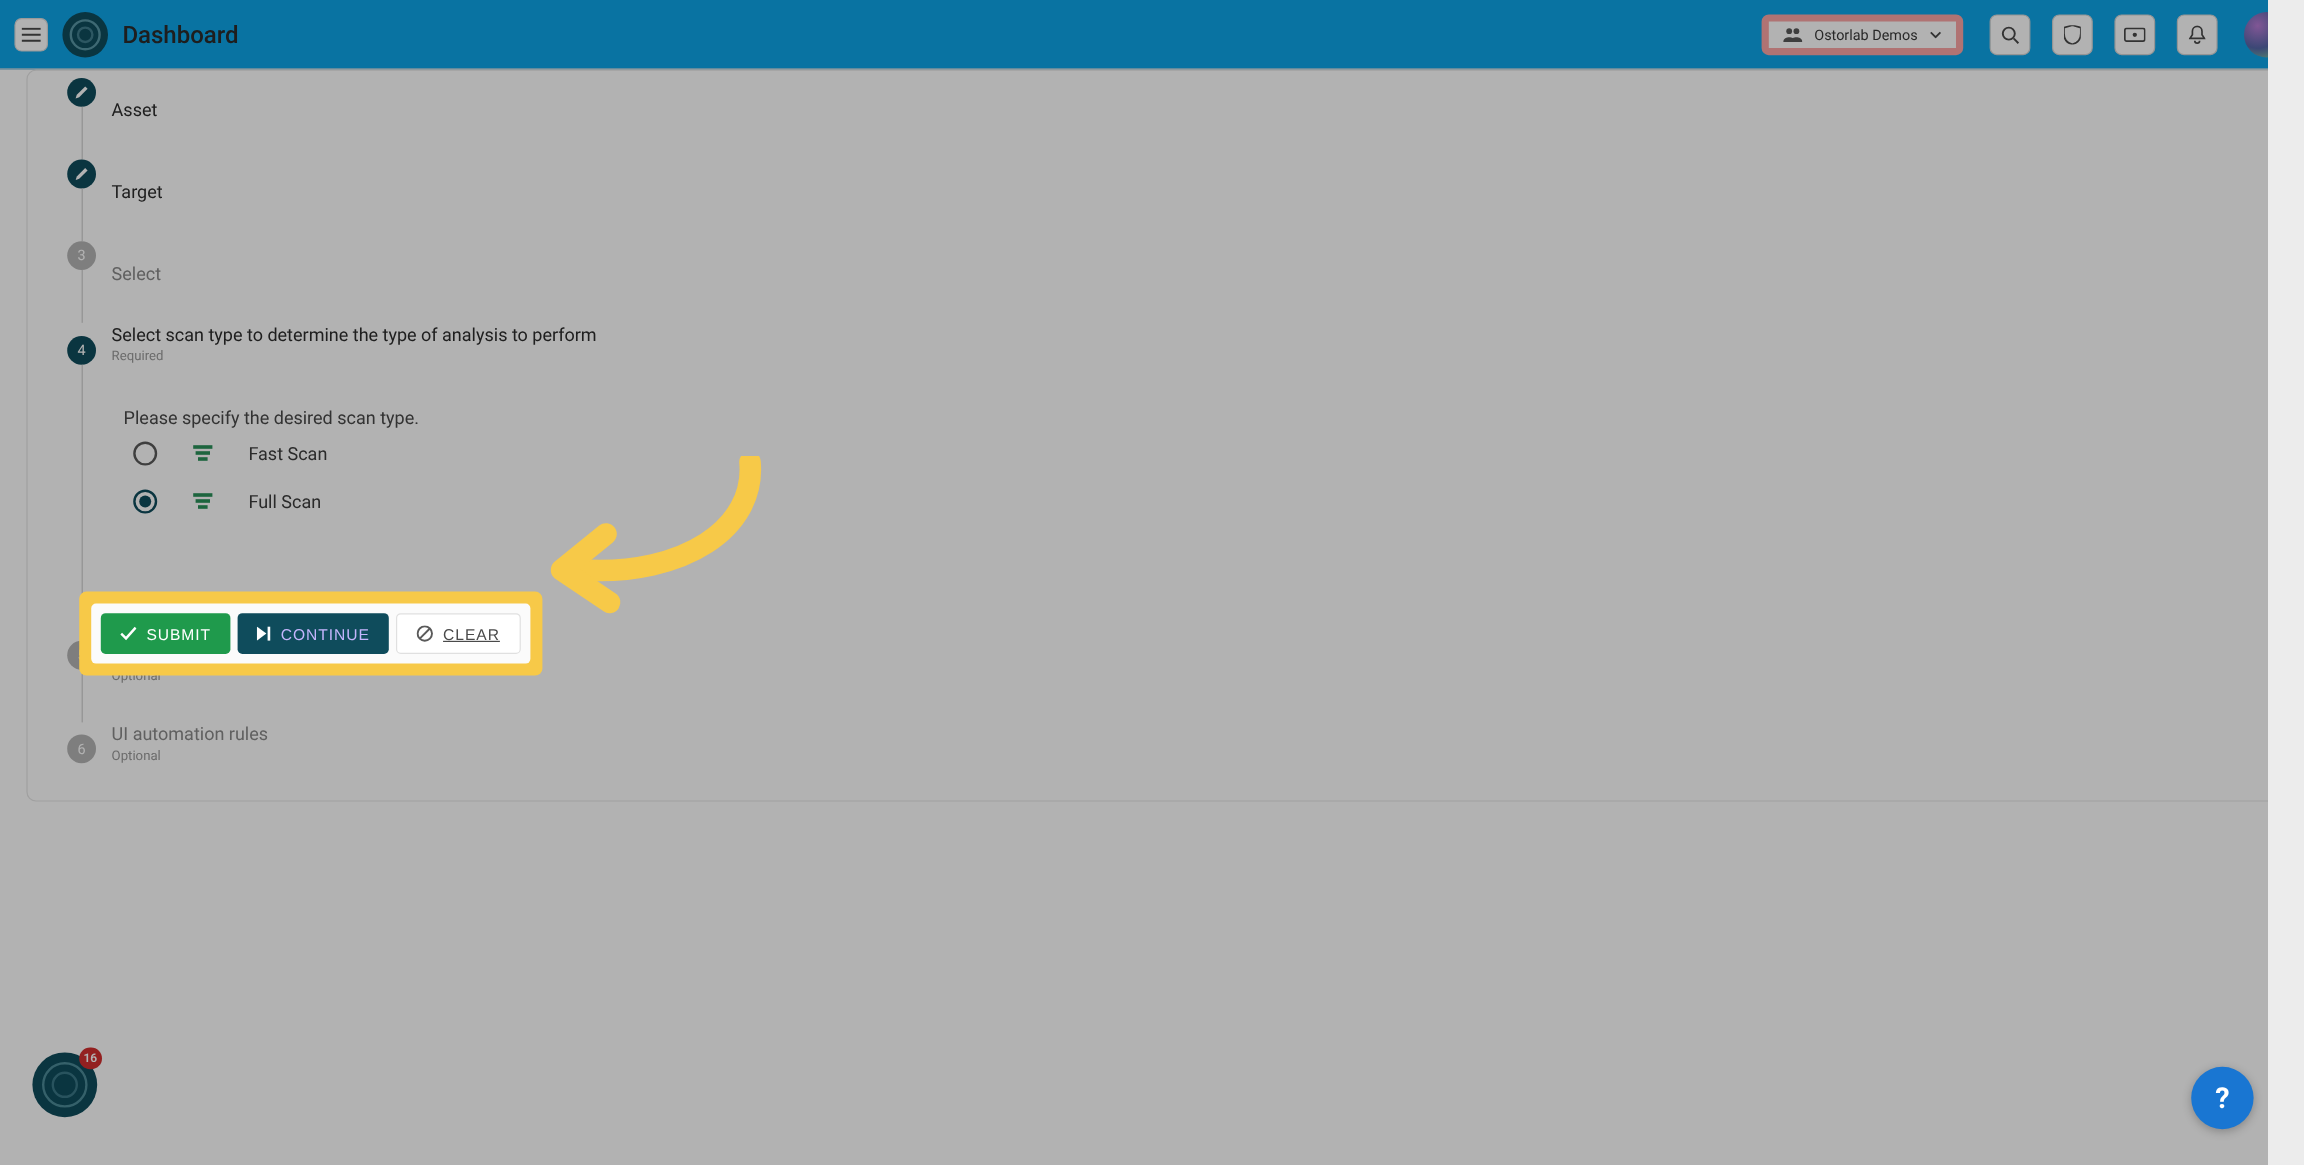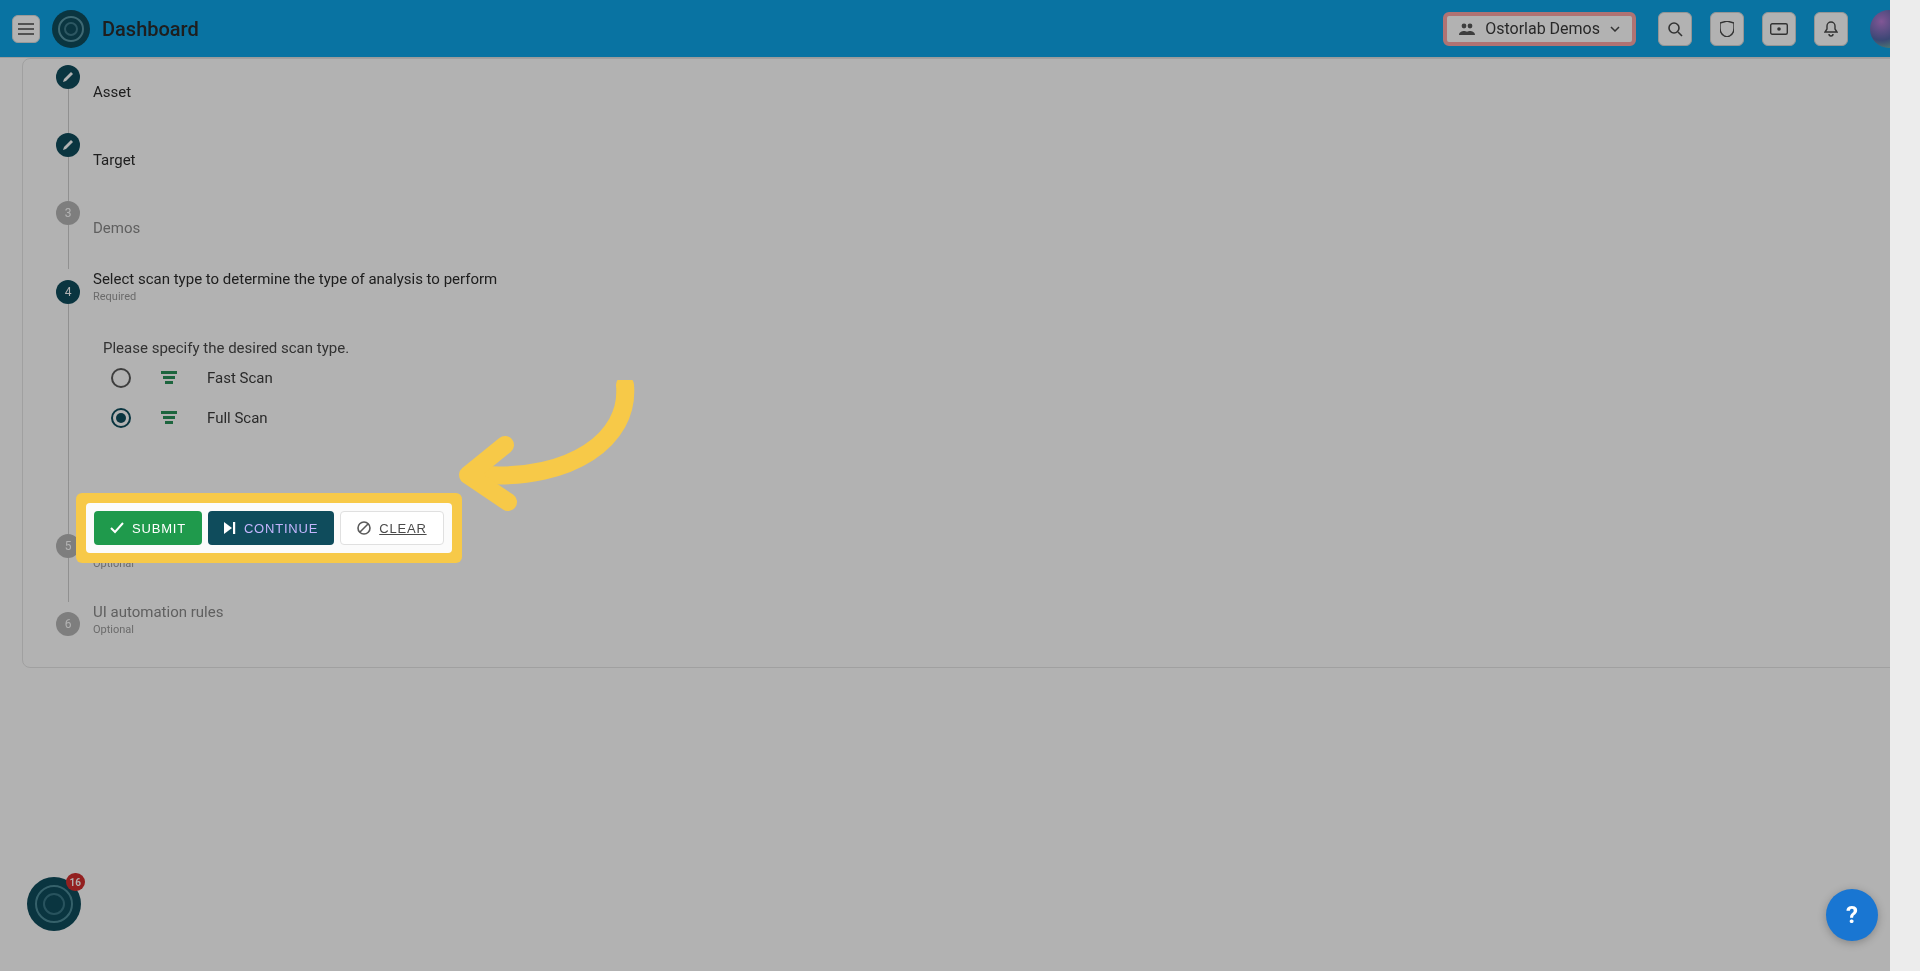--- a/index.html
+++ b/index.html
@@ -39,27 +39,27 @@
     position: relative;
     overflow: hidden;
     display:flex; align-items:center; justify-content:center;
   }
   .logo-circle::before { content:""; position:absolute; inset:6px; border:2px solid #8cc9d6; border-radius:50%; opacity:.6;}
   .logo-circle::after { content:""; position:absolute; inset:12px; border:2px solid #8cc9d6; border-radius:50%; opacity:.4;}
   .page-title { font-size: 20px; font-weight: 500; color: #2b2b2b; }
   .topbar-spacer { flex: 1; }
   .org-select {
     height: 34px;
-    border: 4px solid #fca5a5;
+    border: 6px solid #fca5a5;
     border-radius: 6px;
     padding: 0 12px;
     display: flex; align-items: center; gap: 10px;
     background: #fff;
     cursor: pointer;
-    font-size: 16px; color:#3a3a3a;
+    font-size: 12px; color:#3a3a3a;
   }
   .icon-btn {
     width: 34px; height: 34px;
     border: 1px solid #d6d6d6;
     border-radius: 6px;
     display: flex; align-items: center; justify-content: center;
     background: #fff;
     cursor: pointer;
   }
   .icon-btn + .icon-btn { margin-left: 6px; }
@@ -134,21 +134,21 @@
   }
   .scan-icon {
     color: #2a915a;
     display:flex; align-items:center; justify-content:center;
   }
   .radio-label { font-size: 15px; color: #3d3d3d; }
 
   
   .action-highlight {
     position: absolute;
-    left: 76px; top: 493px;
+    left: 66px; top: 493px;
     z-index: 60;
     padding: 10px;
     background: #f7c948;
     border-radius: 6px;
     display: flex;
   }
   .action-inner {
     background: #fbfbfb;
     padding: 8px;
     border-radius: 4px;
@@ -301,21 +301,21 @@
           <div class="step-label">Target</div>
         </div>
       </div>
 
       <div class="step disabled">
         <div class="marker-col">
           <div class="marker">3</div>
           <div class="connector"></div>
         </div>
         <div class="content-col">
-          <div class="step-label">Demos</div>
+          <div class="step-label">Select</div>
         </div>
       </div>
 
       <div class="step">
         <div class="marker-col">
           <div class="marker">4</div>
           <div class="connector" style="min-height:230px"></div>
         </div>
         <div class="content-col" style="padding-bottom:16px">
           <div class="step-label">Select scan type to determine the type of analysis to perform</div>

